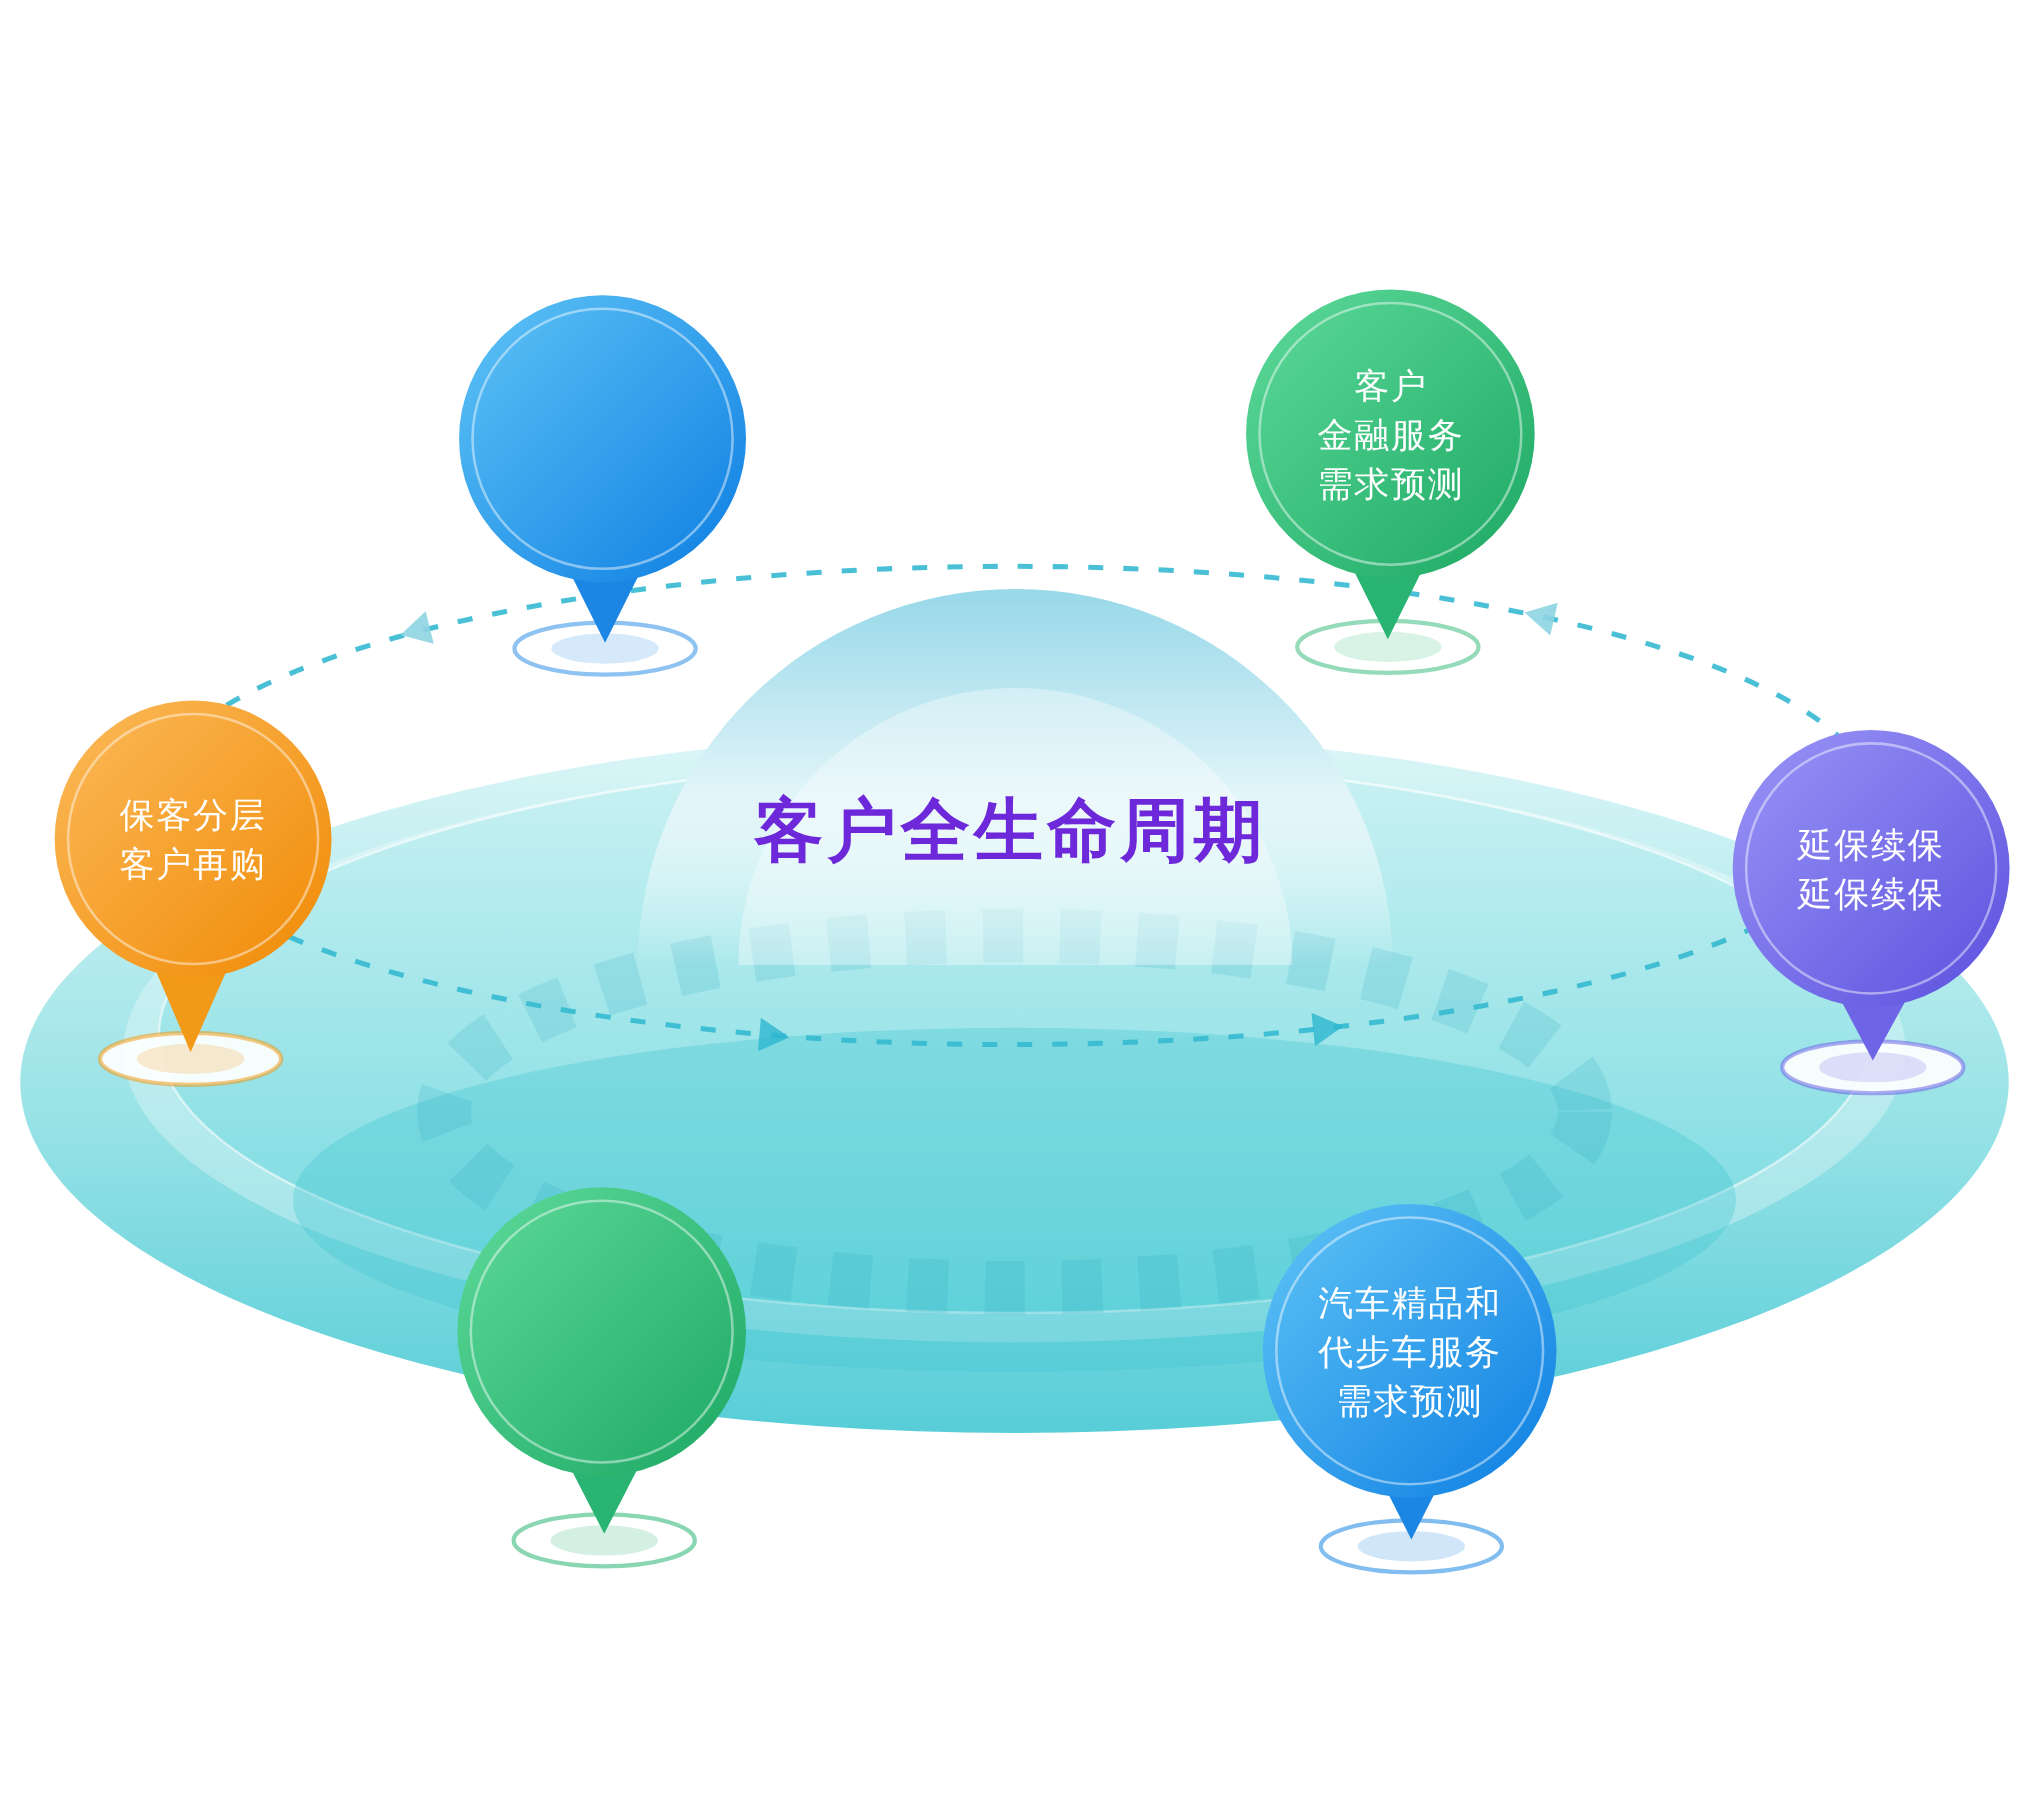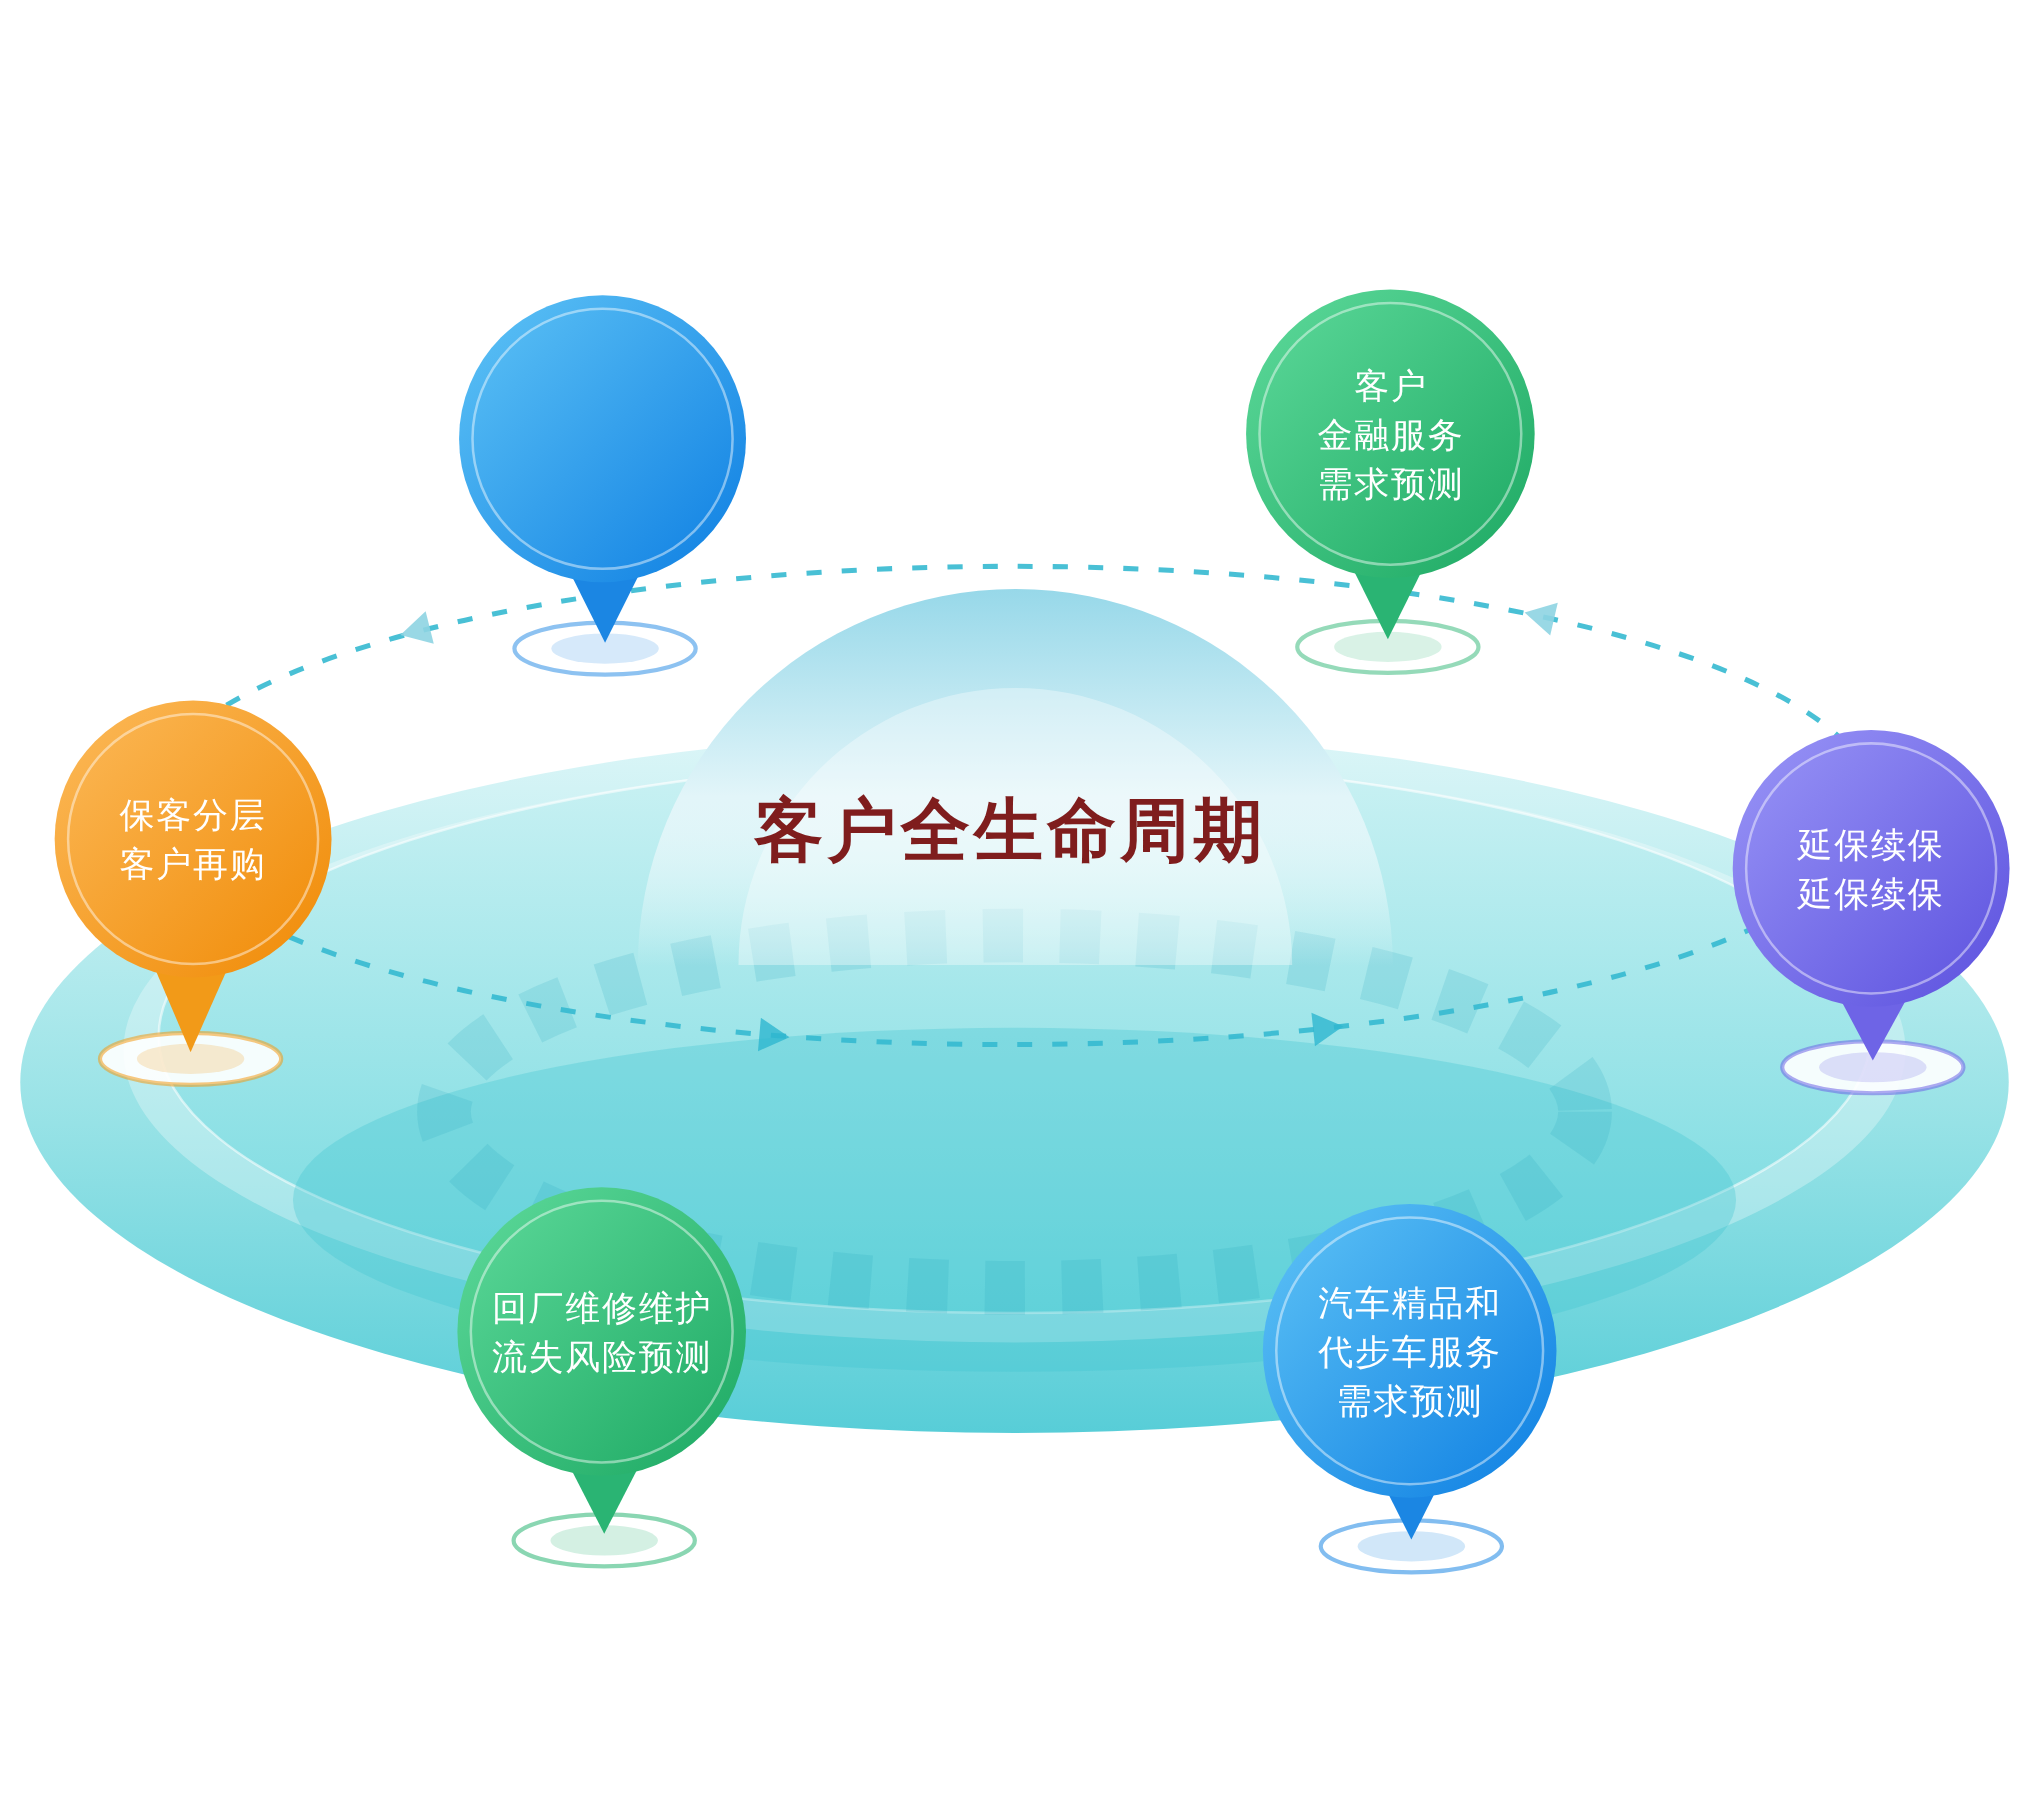--- a/index.html
+++ b/index.html
@@ -7,21 +7,21 @@
     position:relative;
     width:2029px;height:1819px;
     background:#ffffff;
     overflow:hidden;
     font-family:"Liberation Sans","DejaVu Sans",sans-serif;
   }
   .stage svg{position:absolute;left:0;top:0;}
   .center-title{
     position:absolute;left:675px;top:780px;width:671px;height:101px;
     display:flex;align-items:center;justify-content:center;
-    font-size:69px;font-weight:700;color:#7f1d1d;letter-spacing:4.2px;
+    font-size:69px;font-weight:700;color:#6d28d9;letter-spacing:4.2px;
   }
   .pin-label{
     position:absolute;width:336px;height:252px;
     display:flex;flex-direction:column;align-items:center;justify-content:center;
     text-align:center;color:#ffffff;font-size:35px;line-height:1.4;
     font-weight:500;letter-spacing:1.7px;
   }
   .pl1{left:435px;top:313px;}
   .pl2{left:1223px;top:308px;}
   .pl3{left:25px;top:713px;align-items:center;}
@@ -152,24 +152,20 @@
   <div class="pin-label pl3">
     <span>保客分层</span>
     <span>客户再购</span>
   </div>
 
   <div class="pin-label pl4">
     <span>延保续保</span>
     <span>延保续保</span>
   </div>
 
-  <div class="pin-label pl5">
-    <span>回厂维修维护</span>
-    <span>流失风险预测</span>
-  </div>
 
   <div class="pin-label pl6">
     <span>汽车精品和</span>
     <span>代步车服务</span>
     <span>需求预测</span>
   </div>
 
 </div>
 
 

